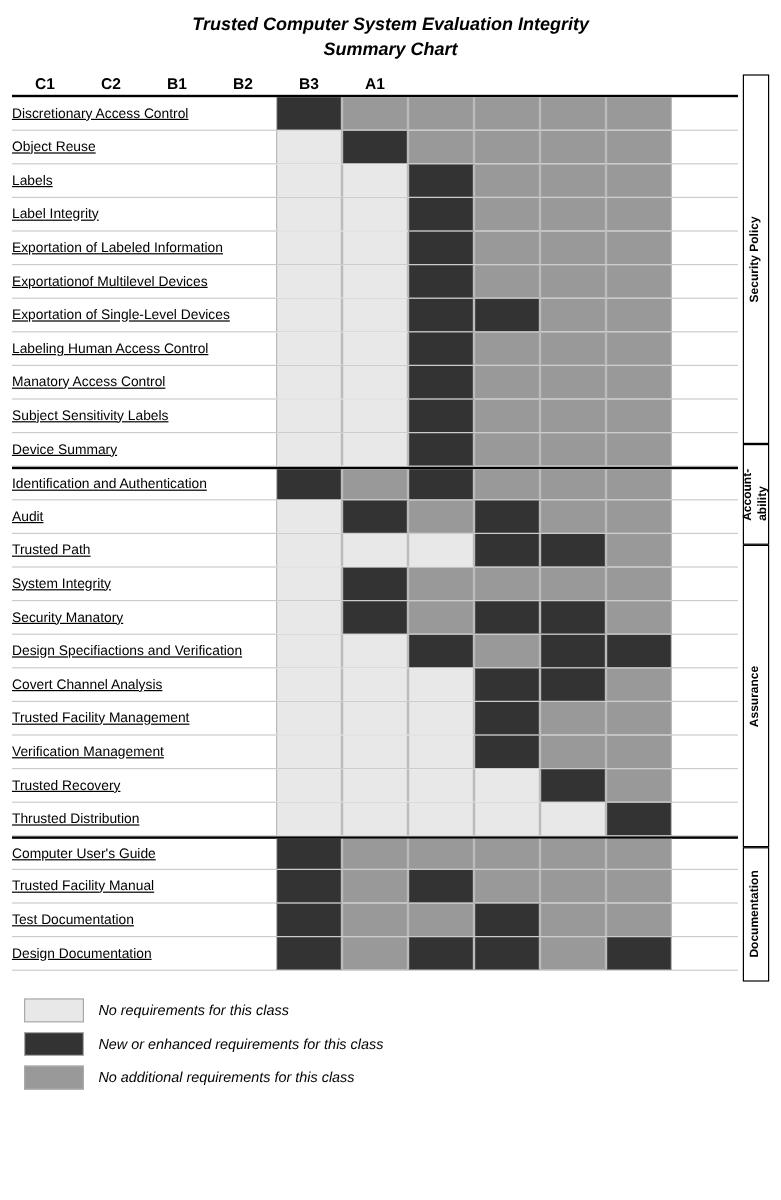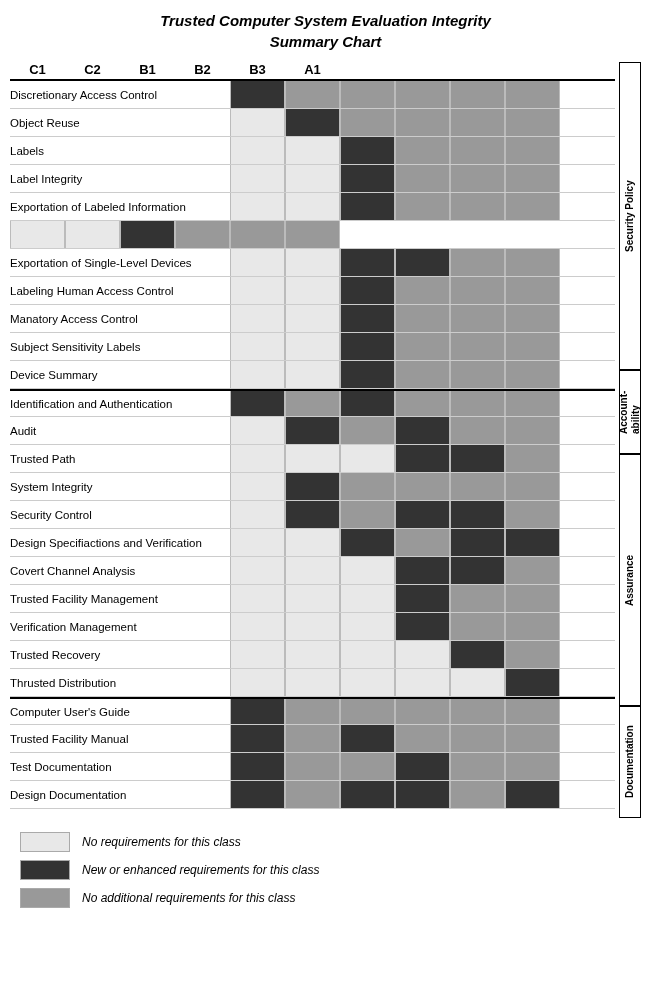--- a/index.html
+++ b/index.html
@@ -60,20 +60,21 @@
       height: 28px;
       align-items: center;
     }
     .row-label {
       width: 220px;
       flex-shrink: 0;
       font-size: 11.5px;
       padding-right: 16px;
       white-space: nowrap;
       overflow: hidden;
+      text-decoration: underline;
     }
     .row-cells {
       display: flex;
       flex-direction: row;
       flex: 1;
       height: 100%;
     }
     .cell {
       width: 55px;
       height: 100%;
@@ -204,20 +205,21 @@
           <div class="row-cells">
             <div class="cell cell-empty"></div>
             <div class="cell cell-empty"></div>
             <div class="cell cell-new"></div>
             <div class="cell cell-same"></div>
             <div class="cell cell-same"></div>
             <div class="cell cell-same"></div>
           </div>
         </div>
         <div class="data-row">
+          <div class="row-label">Exportationof Multilevel Devices</div>
           <div class="row-cells">
             <div class="cell cell-empty"></div>
             <div class="cell cell-empty"></div>
             <div class="cell cell-new"></div>
             <div class="cell cell-same"></div>
             <div class="cell cell-same"></div>
             <div class="cell cell-same"></div>
           </div>
         </div>
         <div class="data-row">
@@ -313,21 +315,21 @@
           <div class="row-cells">
             <div class="cell cell-empty"></div>
             <div class="cell cell-new"></div>
             <div class="cell cell-same"></div>
             <div class="cell cell-same"></div>
             <div class="cell cell-same"></div>
             <div class="cell cell-same"></div>
           </div>
         </div>
         <div class="data-row">
-          <div class="row-label">Security Control</div>
+          <div class="row-label">Security Manatory</div>
           <div class="row-cells">
             <div class="cell cell-empty"></div>
             <div class="cell cell-new"></div>
             <div class="cell cell-same"></div>
             <div class="cell cell-new"></div>
             <div class="cell cell-new"></div>
             <div class="cell cell-same"></div>
           </div>
         </div>
         <div class="data-row">

